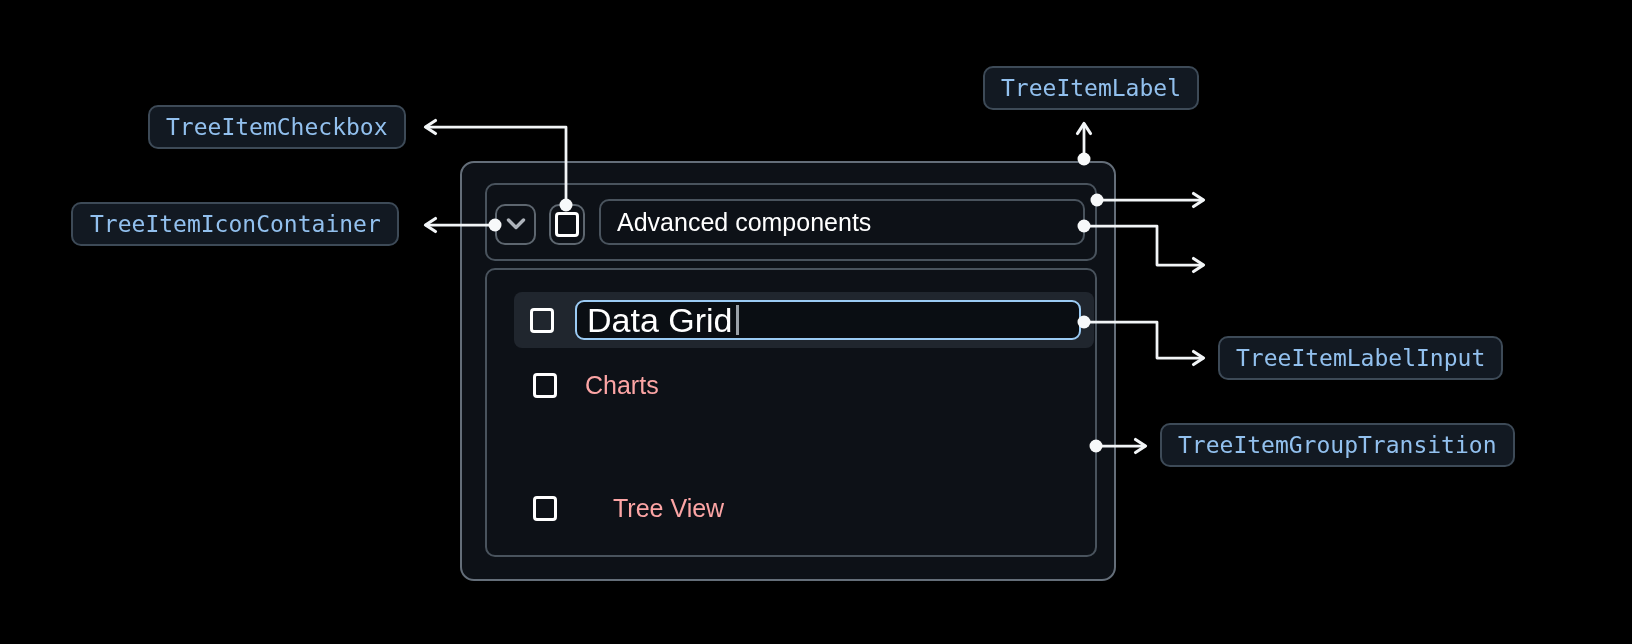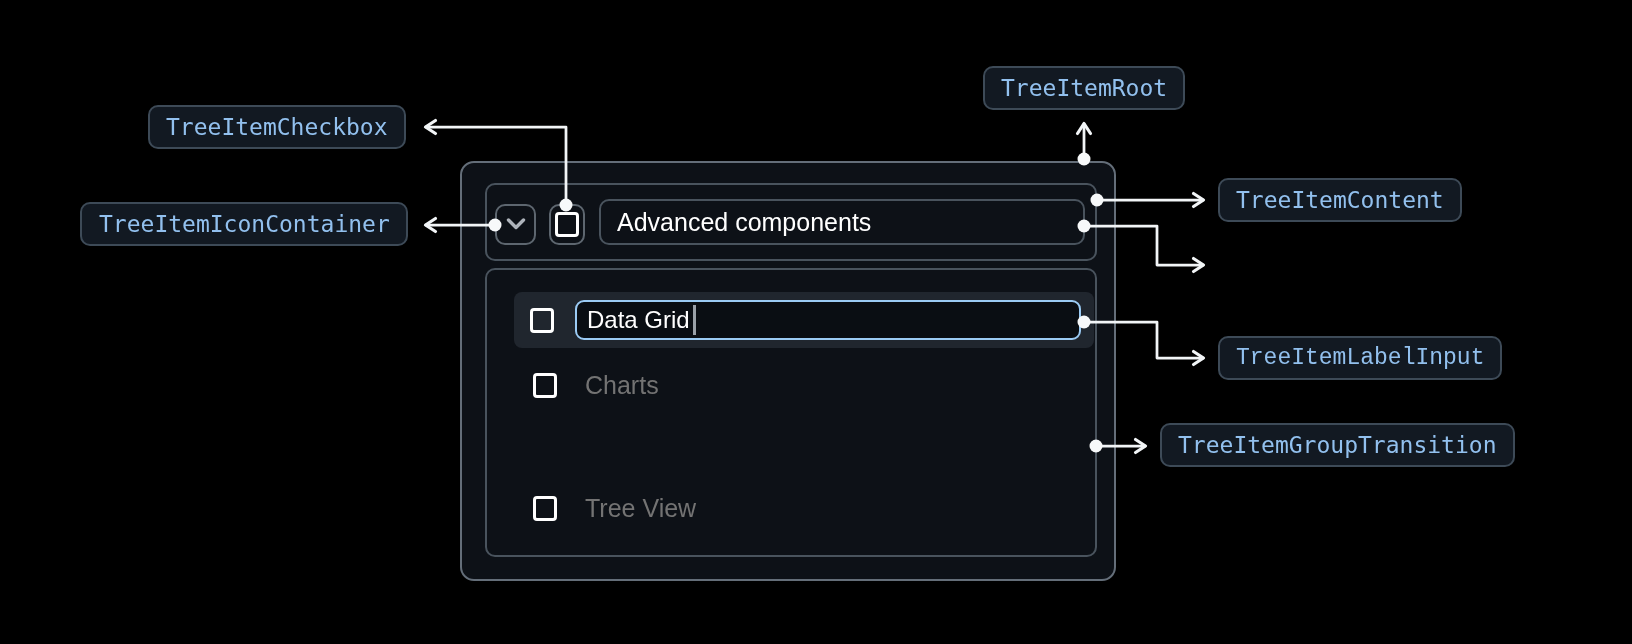--- a/index.html
+++ b/index.html
@@ -23,25 +23,25 @@
     background: #121922;
     border: 2px solid #3d4a57;
     border-radius: 10px;
     color: #92c0ee;
     font-family: "DejaVu Sans Mono", monospace;
     font-size: 23px;
     white-space: nowrap;
     z-index: 6;
   }
   #b-checkbox        { left: 148px;  top: 105px; }
-  #b-iconcontainer   { left: 80px;   top: 202px; padding-left: 17px; }
+  #b-iconcontainer   { left: 71px;   top: 202px; padding-left: 17px; }
   #b-root            { left: 983px;  top: 66px;  }
   #b-content         { left: 1218px; top: 178px; }
   #b-label           { left: 1218px; top: 243px; }
-  #b-labelinput      { left: 1218px; top: 336px; font-family: Liberation Mono, monospace; }
+  #b-labelinput      { left: 1218px; top: 336px; }
   #b-grouptransition { left: 1160px; top: 423px; }
 
   
   .root-box {
     position: absolute;
     left: 460px; top: 161px;
     width: 656px; height: 420px;
     background: #0d1117;
     border: 2px solid #646e79;
     border-radius: 14px;
@@ -113,42 +113,42 @@
   }
   .label-input {
     margin-left: 21px;
     width: 506px; height: 40px;
     background: #0a0e13;
     border: 2px solid #9bcbf4;
     border-radius: 9px;
     display: flex; align-items: center;
     padding-left: 10px;
     color: #ffffff;
-    font-size: 24px;
+    font-size: 34px;
   }
   .caret {
     display: inline-block;
     width: 3px; height: 30px;
     margin-left: 3px;
     background: #9aa1a8;
   }
 
   .tree-row {
     position: absolute;
     left: 533px;
     height: 26px;
     display: flex; align-items: center;
-    color: #737373;
+    color: #fca5a5;
     font-size: 25px;
     z-index: 3;
   }
   .tree-row .cb { margin-right: 28px; }
   #row-charts  { top: 372px; }
   #row-datepickers { top: 434px; }
-  #row-treeview { top: 495px; }
+  #row-treeview { top: 495px; gap: 28px; }
 
   
   #connectors {
     position: absolute;
     left: 0; top: 0;
     width: 1632px; height: 644px;
     z-index: 5;
     pointer-events: none;
   }
 </style>
@@ -222,24 +222,21 @@
     </g>
   </svg>
 
   <div class="badge" id="b-checkbox">
     <span>TreeItemCheckbox</span>
   </div>
   <div class="badge" id="b-iconcontainer">
     <span>TreeItemIconContainer</span>
   </div>
   <div class="badge" id="b-root">
-    <span>TreeItemRoot</span>
-  </div>
-  <div class="badge" id="b-content">
-    <span>TreeItemContent</span>
+    <span>TreeItemLabel</span>
   </div>
   <div class="badge" id="b-labelinput">
     <span>TreeItemLabelInput</span>
   </div>
   <div class="badge" id="b-grouptransition">
     <span>TreeItemGroupTransition</span>
   </div>
 
 </div>
 

